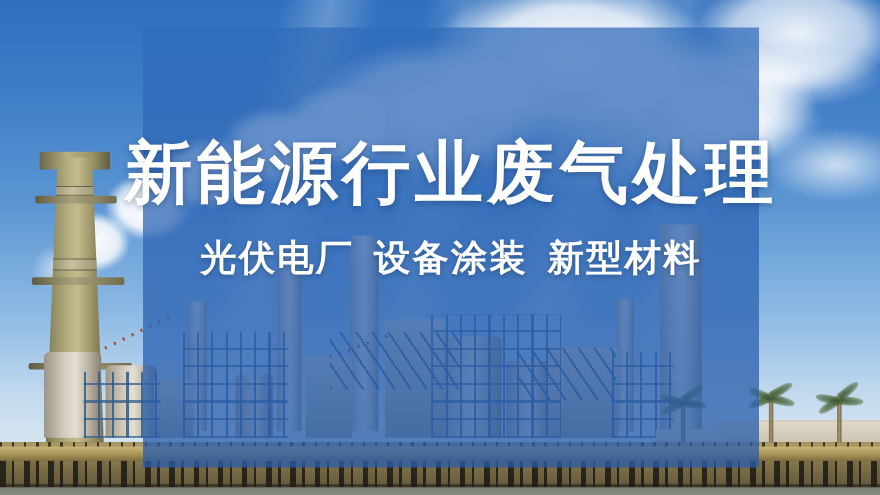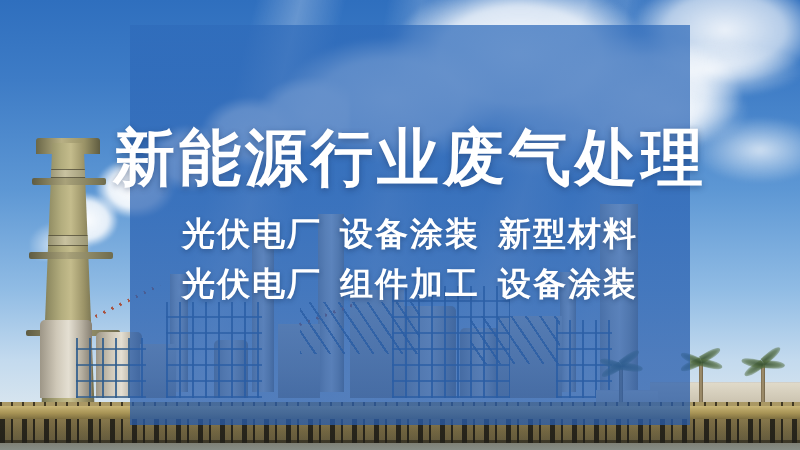--- a/index.html
+++ b/index.html
@@ -323,20 +323,17 @@
   <div class="overlay-panel"></div>
 
   <div class="text-block">
 
     <div class="headline">新能源行业废气处理</div>
 
     <div class="sub-list">
       <div class="sub-line">
         <span>光伏电厂</span><span class="gap"></span><span>设备涂装</span><span class="gap"></span><span>新型材料</span>
       </div>
-      <div class="sub-line">
-        <span>光伏电厂</span><span class="gap"></span><span>组件加工</span><span class="gap"></span><span>设备涂装</span>
-      </div>
     </div>
 
   </div>
 
 </div>
 
 </body></html>

